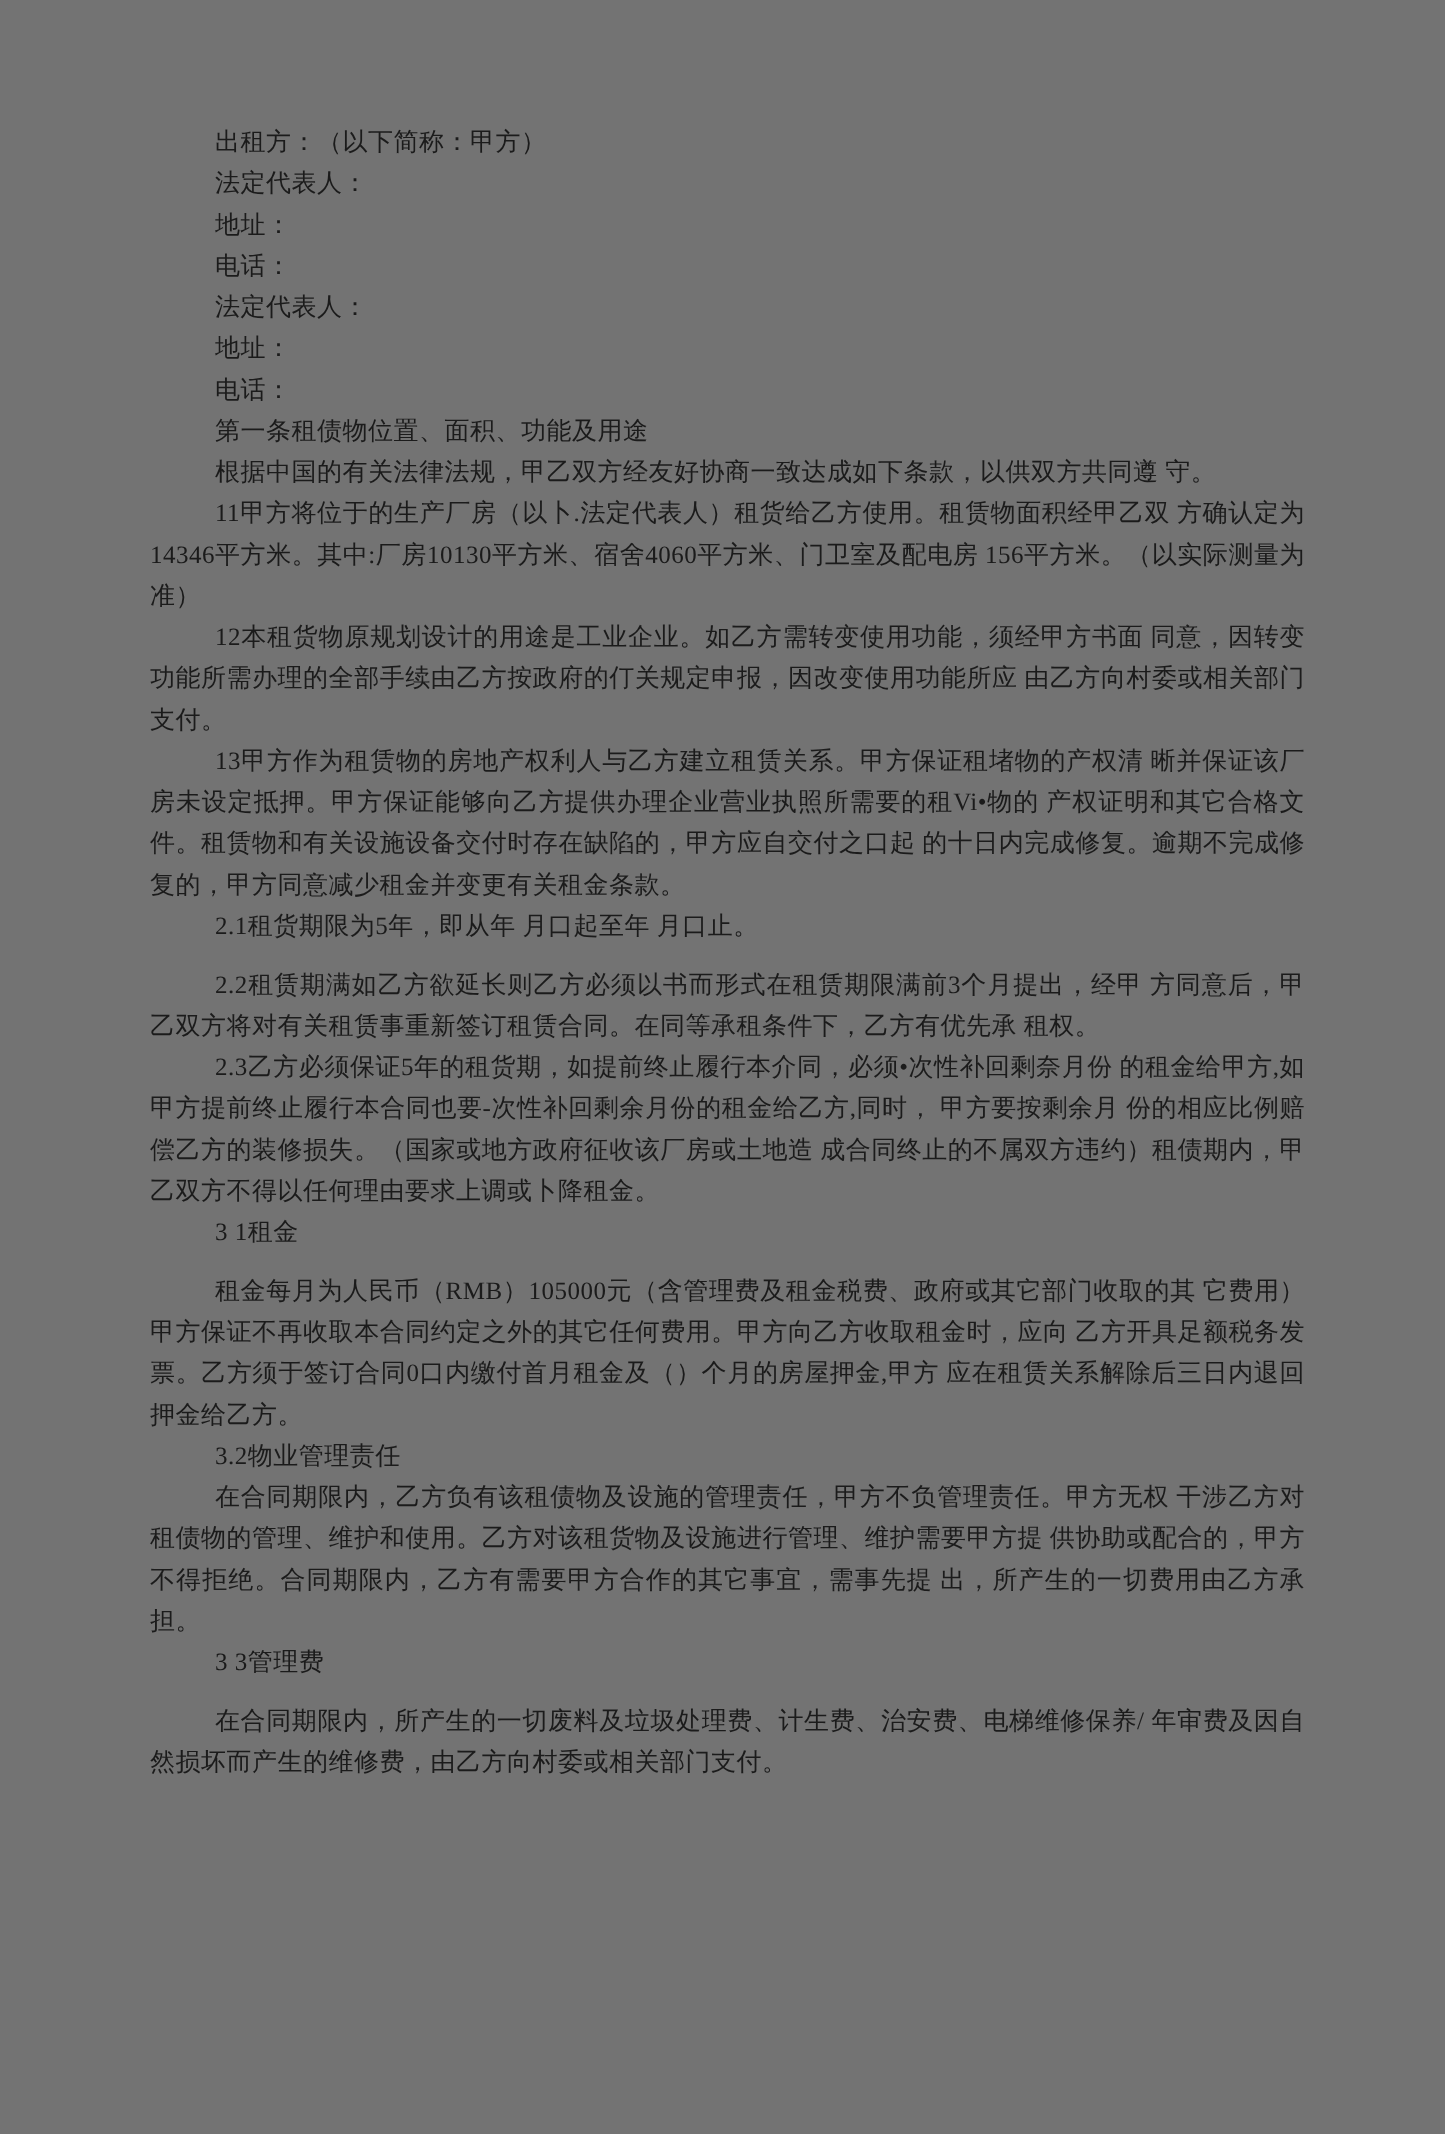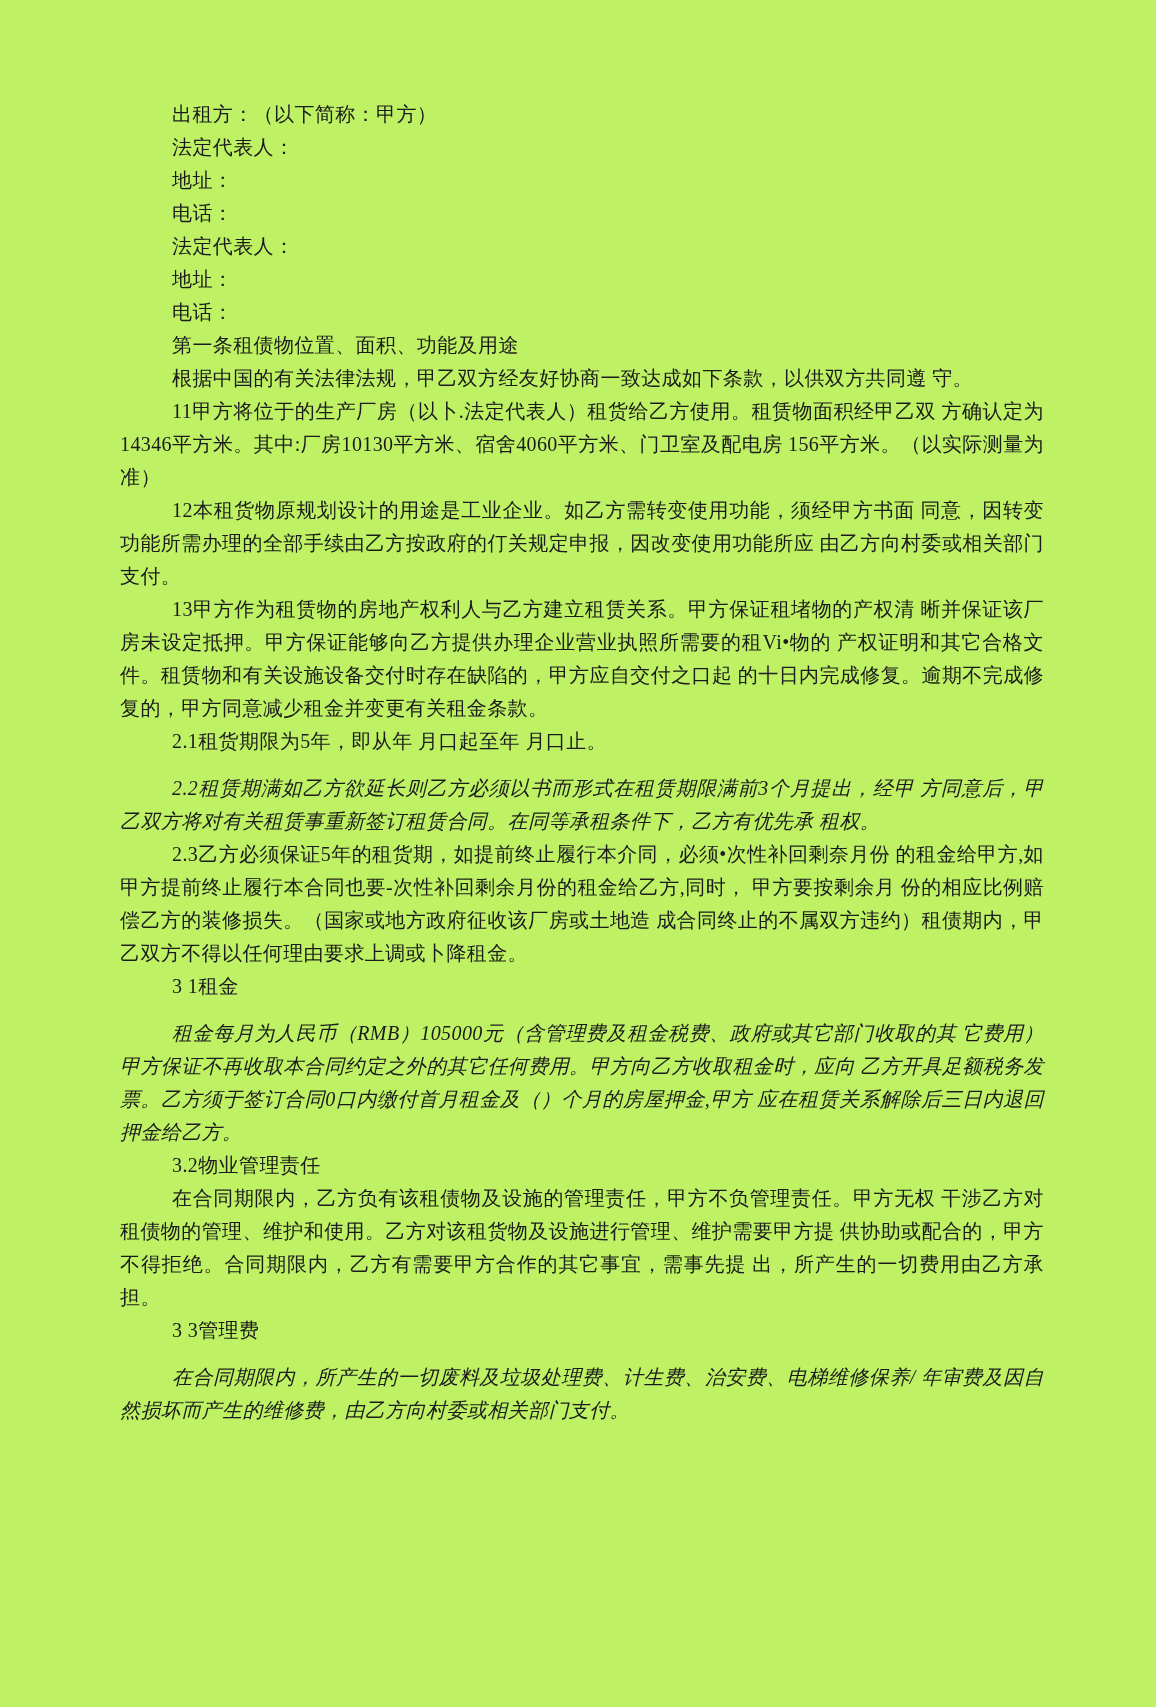--- a/index.html
+++ b/index.html
@@ -5,38 +5,37 @@
   html, body {
     margin: 0;
     padding: 0;
     background: #ffffff;
   }
   .page {
     position: relative;
     width: 1156px;
     min-height: 1707px;
     margin: 0 auto;
-    background: #bef264;
+    background: #737373;
     box-sizing: border-box;
     padding: 98px 112px 60px 120px;
     color: #1b1b1b;
     font-family: "Liberation Serif", "DejaVu Serif", serif;
   }
   .page p {
     margin: 0;
     font-size: 20px;
     line-height: 33px;
     text-indent: 2.6em;
     text-align: justify;
     letter-spacing: 0.4px;
     word-break: break-all;
   }
   .page p.gap {
     margin-top: 14px;
-    font-style: italic;
   }
 </style>
 </head>
 <body>
 
 <div class="page">
   <p>出租方：（以下简称：甲方）</p>
   <p>法定代表人：</p>
   <p>地址：</p>
   <p>电话：</p>

